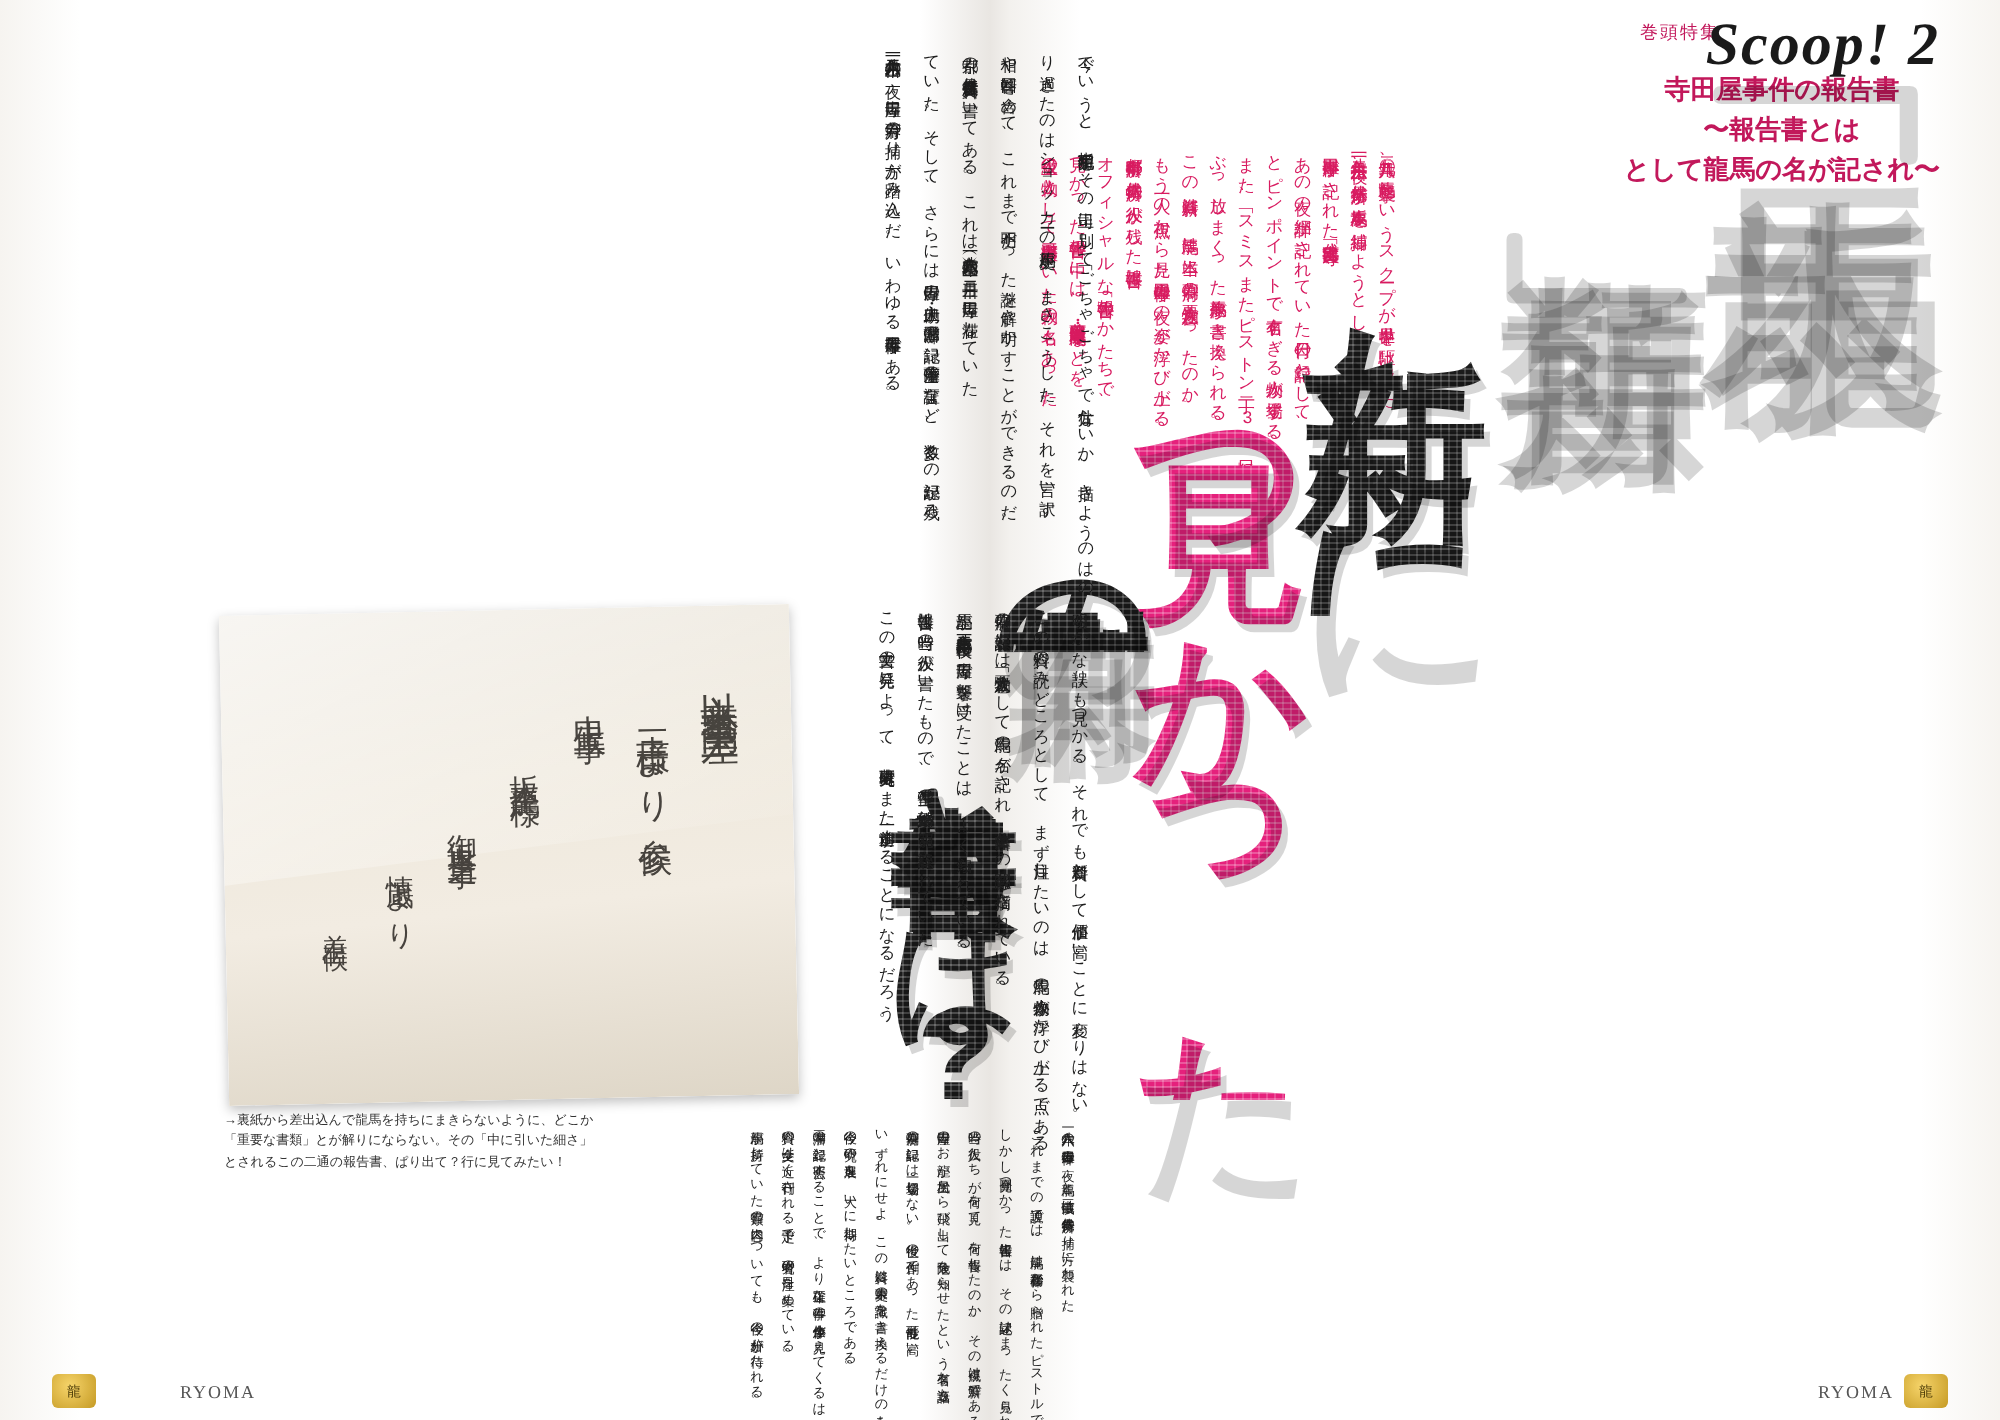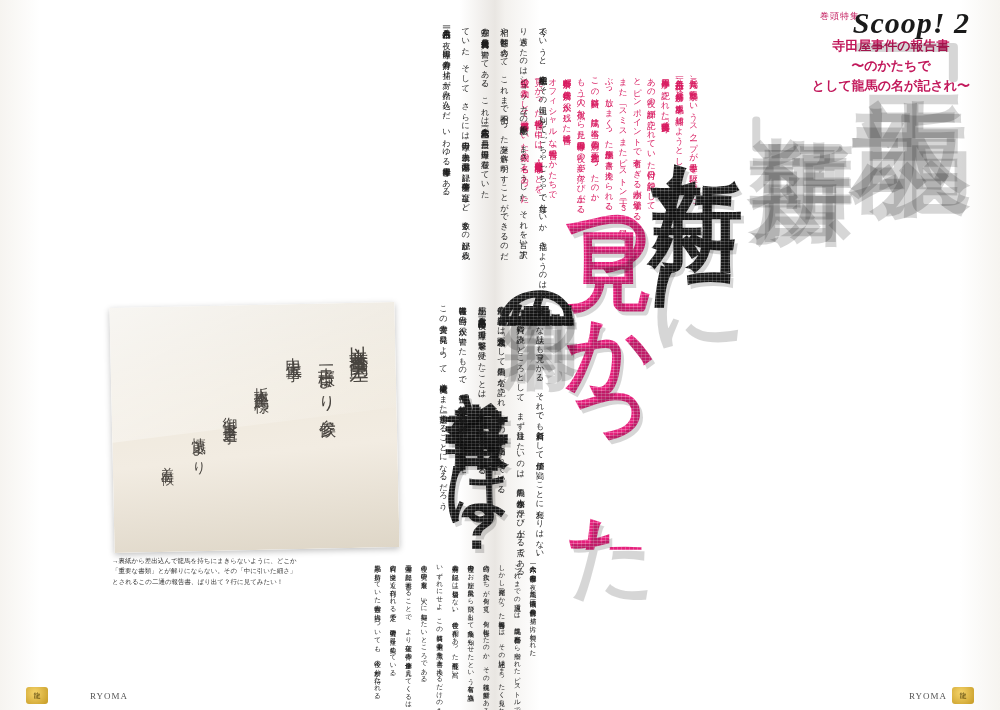--- a/index.html
+++ b/index.html
@@ -28,21 +28,21 @@
     font-size:9px;color:#c2185b;
     writing-mode:horizontal-tb;
     letter-spacing:1px;
   }
   .subhead{
     position:absolute;top:36px;right:30px;
     text-align:center;
     color:#c2185b;
     font-size:13px;
     line-height:1.55;
-    font-family:Liberation Sans, sans-serif;
+    font-family:Liberation Mono, monospace;
     font-weight:bold;
   }
   .subhead div{white-space:nowrap;}
 
   
   .lead-block{
     position:absolute;
     top:72px;right:300px;
     height:200px;
     display:flex;flex-direction:row-reverse;
@@ -203,21 +203,21 @@
 </head>
 <body>
 
 <div class="page">
 
   <div class="scoop-tag">巻頭特集</div>
   <div class="scoop-logo">Scoop! 2</div>
 
   <div class="subhead">
     <div>寺田屋事件の報告書</div>
-    <div>〜のかたちで</div>
+    <div>〜報告書とは</div>
     <div>として龍馬の名が記され〜</div>
   </div>
 
   <div class="lead-block">
     <div class="lead-col">二〇〇九年八月、「龍馬襲撃」というスクープが世界中を駆け巡った。</div>
     <div class="lead-col">一八六六年一月二十三日夜、伏見奉行所が坂本龍馬を捕縛しようとした</div>
     <div class="lead-col">寺田屋事件が記された公式文書「寺田屋」に、</div>
     <div class="lead-col">あの夜の詳細が記されていた日付の記録として、</div>
     <div class="lead-col">とピンポイントで有名すぎる人物が登場する。</div>
     <div class="lead-col">また、「スミスまたピストン二丁 32口径」を</div>

